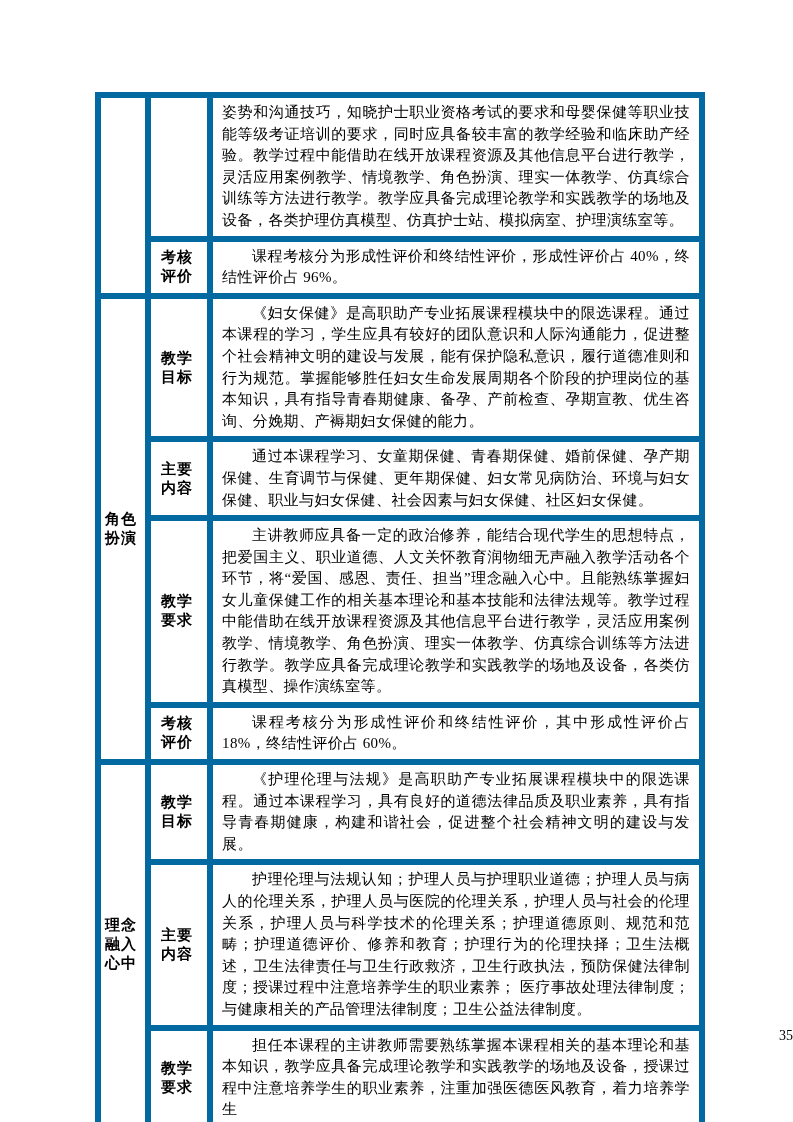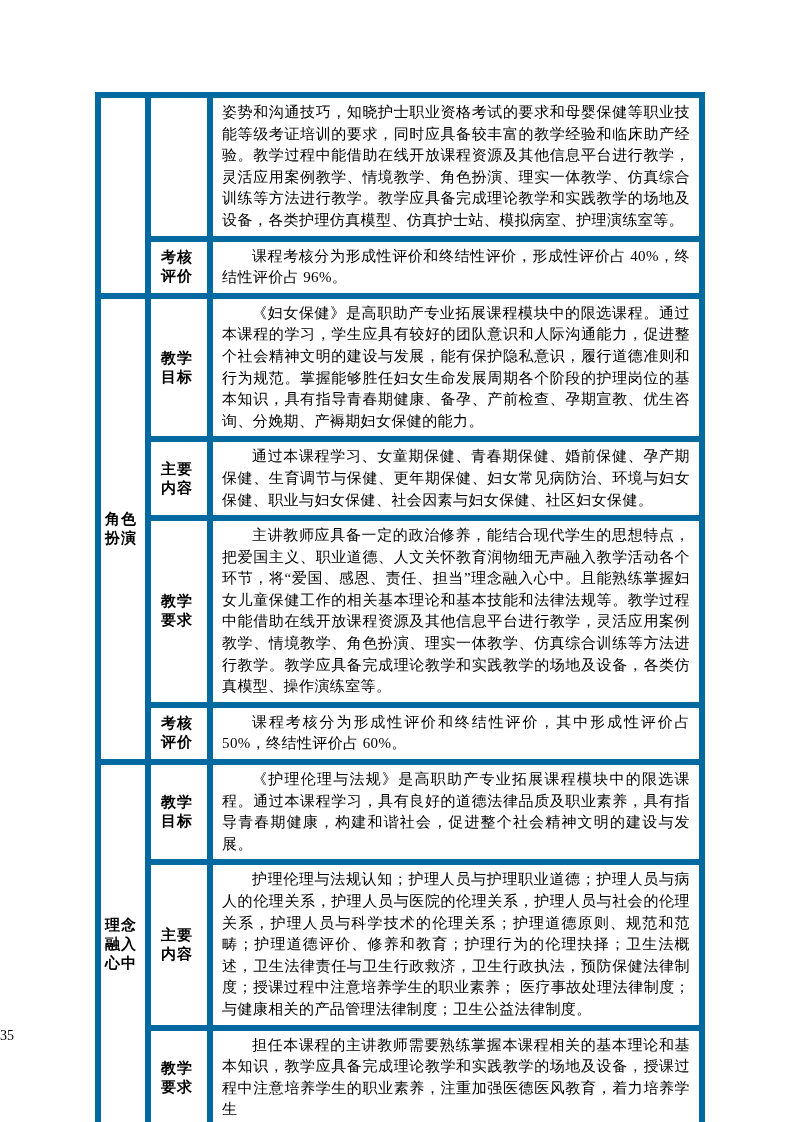--- a/index.html
+++ b/index.html
@@ -54,21 +54,21 @@
     vertical-align: middle;
   }
   .para { width: 100%; }
   .para.indent { text-indent: 2em; }
 
   .page-number {
     position: absolute;
     top: 1028px;
     left: 0;
     width: 100%;
-    text-align: left;
+    text-align: right;
     font-size: 14px;
     color: #000000;
   }
 </style>
 </head>
 <body>
 
 <div class="page">
 
   <table class="doc-table">
@@ -124,21 +124,21 @@
         </td>
         <td class="content-cell">
           <div class="para indent">主讲教师应具备一定的政治修养，能结合现代学生的思想特点，把爱国主义、职业道德、人文关怀教育润物细无声融入教学活动各个环节，将“爱国、感恩、责任、担当”理念融入心中。且能熟练掌握妇女儿童保健工作的相关基本理论和基本技能和法律法规等。教学过程中能借助在线开放课程资源及其他信息平台进行教学，灵活应用案例教学、情境教学、角色扮演、理实一体教学、仿真综合训练等方法进行教学。教学应具备完成理论教学和实践教学的场地及设备，各类仿真模型、操作演练室等。</div>
         </td>
       </tr>
       <tr>
         <td class="label-cell">
           <div class="vtext">考核评价</div>
         </td>
         <td class="content-cell">
-          <div class="para indent">课程考核分为形成性评价和终结性评价，其中形成性评价占 50%，终结性评价占 60%。</div>
+          <div class="para indent">课程考核分为形成性评价和终结性评价，其中形成性评价占 18%，终结性评价占 60%。</div>
         </td>
       </tr>
 
       <tr>
         <td class="course-cell" rowspan="3">
           <div class="vtext">理念融入心中</div>
         </td>
         <td class="label-cell">
           <div class="vtext">教学目标</div>
         </td>

